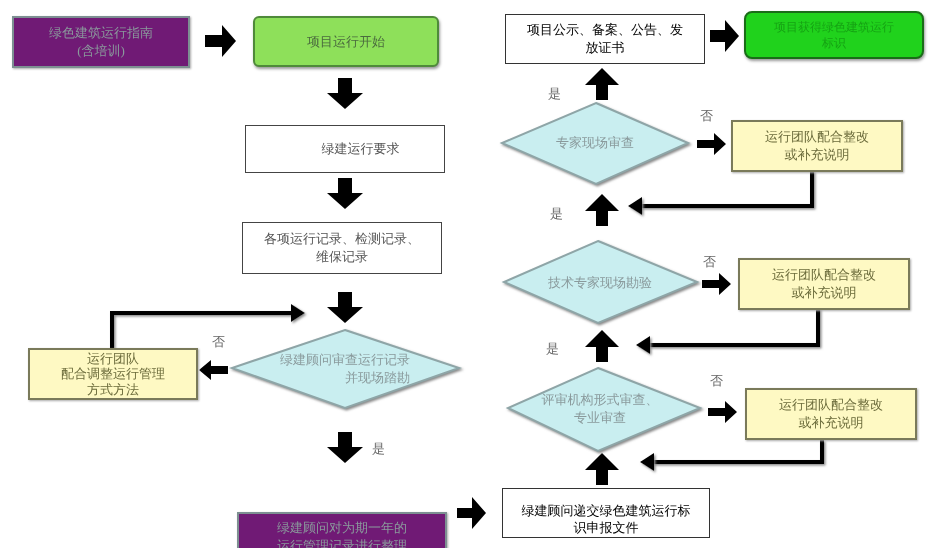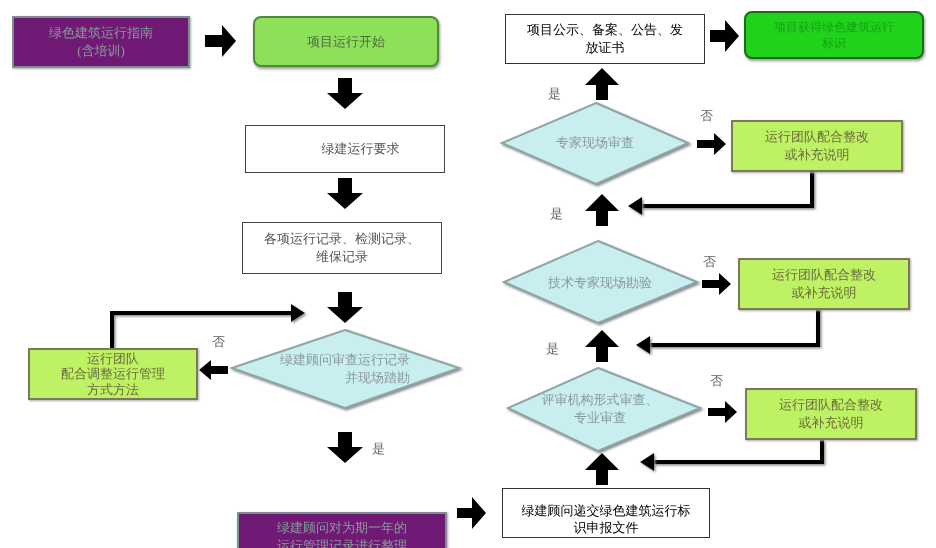--- a/index.html
+++ b/index.html
@@ -9,21 +9,21 @@
       position: absolute;
       display: flex; align-items: center; justify-content: center;
       text-align: center; line-height: 1.35; font-size: 13px;
       white-space: pre-line;
     }
     .cyan { background: #701a75; border: 2px solid #7d8f92; color: #8a9a9c; box-shadow: 1px 1px 2px #aaa; font-family: Liberation Serif, serif; }
     .white { background: #ffffff; border: 1.5px solid #333; color: #000000; }
     .white-dim { background: #ffffff; border: 1.5px solid #444; color: #555; }
     .lime { background: #8ee05a; border: 2px solid #4f8a3a; color: #4a6a3e; border-radius: 8px; box-shadow: 1px 2px 3px #999; }
     .green { background: #20d21c; border: 2px solid #1a6d18; color: #15a313; border-radius: 8px; box-shadow: 1px 2px 3px #999; }
-    .yellow { background: #bef264; border: 2px solid #7a7a5a; color: #6b6b3b; box-shadow: 1px 1px 2px #aaa; }
+    .yellow { background: #fef9c3; border: 2px solid #7a7a5a; color: #6b6b3b; box-shadow: 1px 1px 2px #aaa; }
     .label { position: absolute; font-size: 13px; color: #666; }
     svg.layer { position: absolute; left: 0; top: 0; }
   </style>
 </head>
 <body>
 
 <svg class="layer" width="936" height="548">
   <defs>
     <filter id="sh" x="-20%" y="-20%" width="140%" height="140%">
       <feDropShadow dx="1.5" dy="1.5" stdDeviation="1" flood-color="#888"></feDropShadow>
@@ -70,21 +70,21 @@
     <polygon points="596,103 688,143 596,184 502,143"></polygon>
     <polygon points="598,241 697,282 598,323 504,282"></polygon>
     <polygon points="598,368 700,408 598,451 508,408"></polygon>
   </g>
 </svg>
 
 <div class="box cyan" style="left:12px;top:16px;width:178px;height:52px;">
   <span>绿色建筑运行指南
 (含培训)</span>
 </div>
-<div class="box lime" style="left:253px;top:16px;width:186px;height:51px;">
+<div class="box lime" style="left:253px;top:16px;width:186px;height:51px;border-radius:6px;">
   <span>项目运行开始</span>
 </div>
 <div class="box white-dim" style="left:245px;top:125px;width:200px;height:48px;padding-left:31px;">
   <span>绿建运行要求</span>
 </div>
 <div class="box white-dim" style="left:242px;top:222px;width:200px;height:52px;">
   <span>各项运行记录、检测记录、
 维保记录</span>
 </div>
 <div class="box yellow" style="left:28px;top:348px;width:170px;height:52px;line-height:1.2;font-family:Liberation Serif, serif;">

